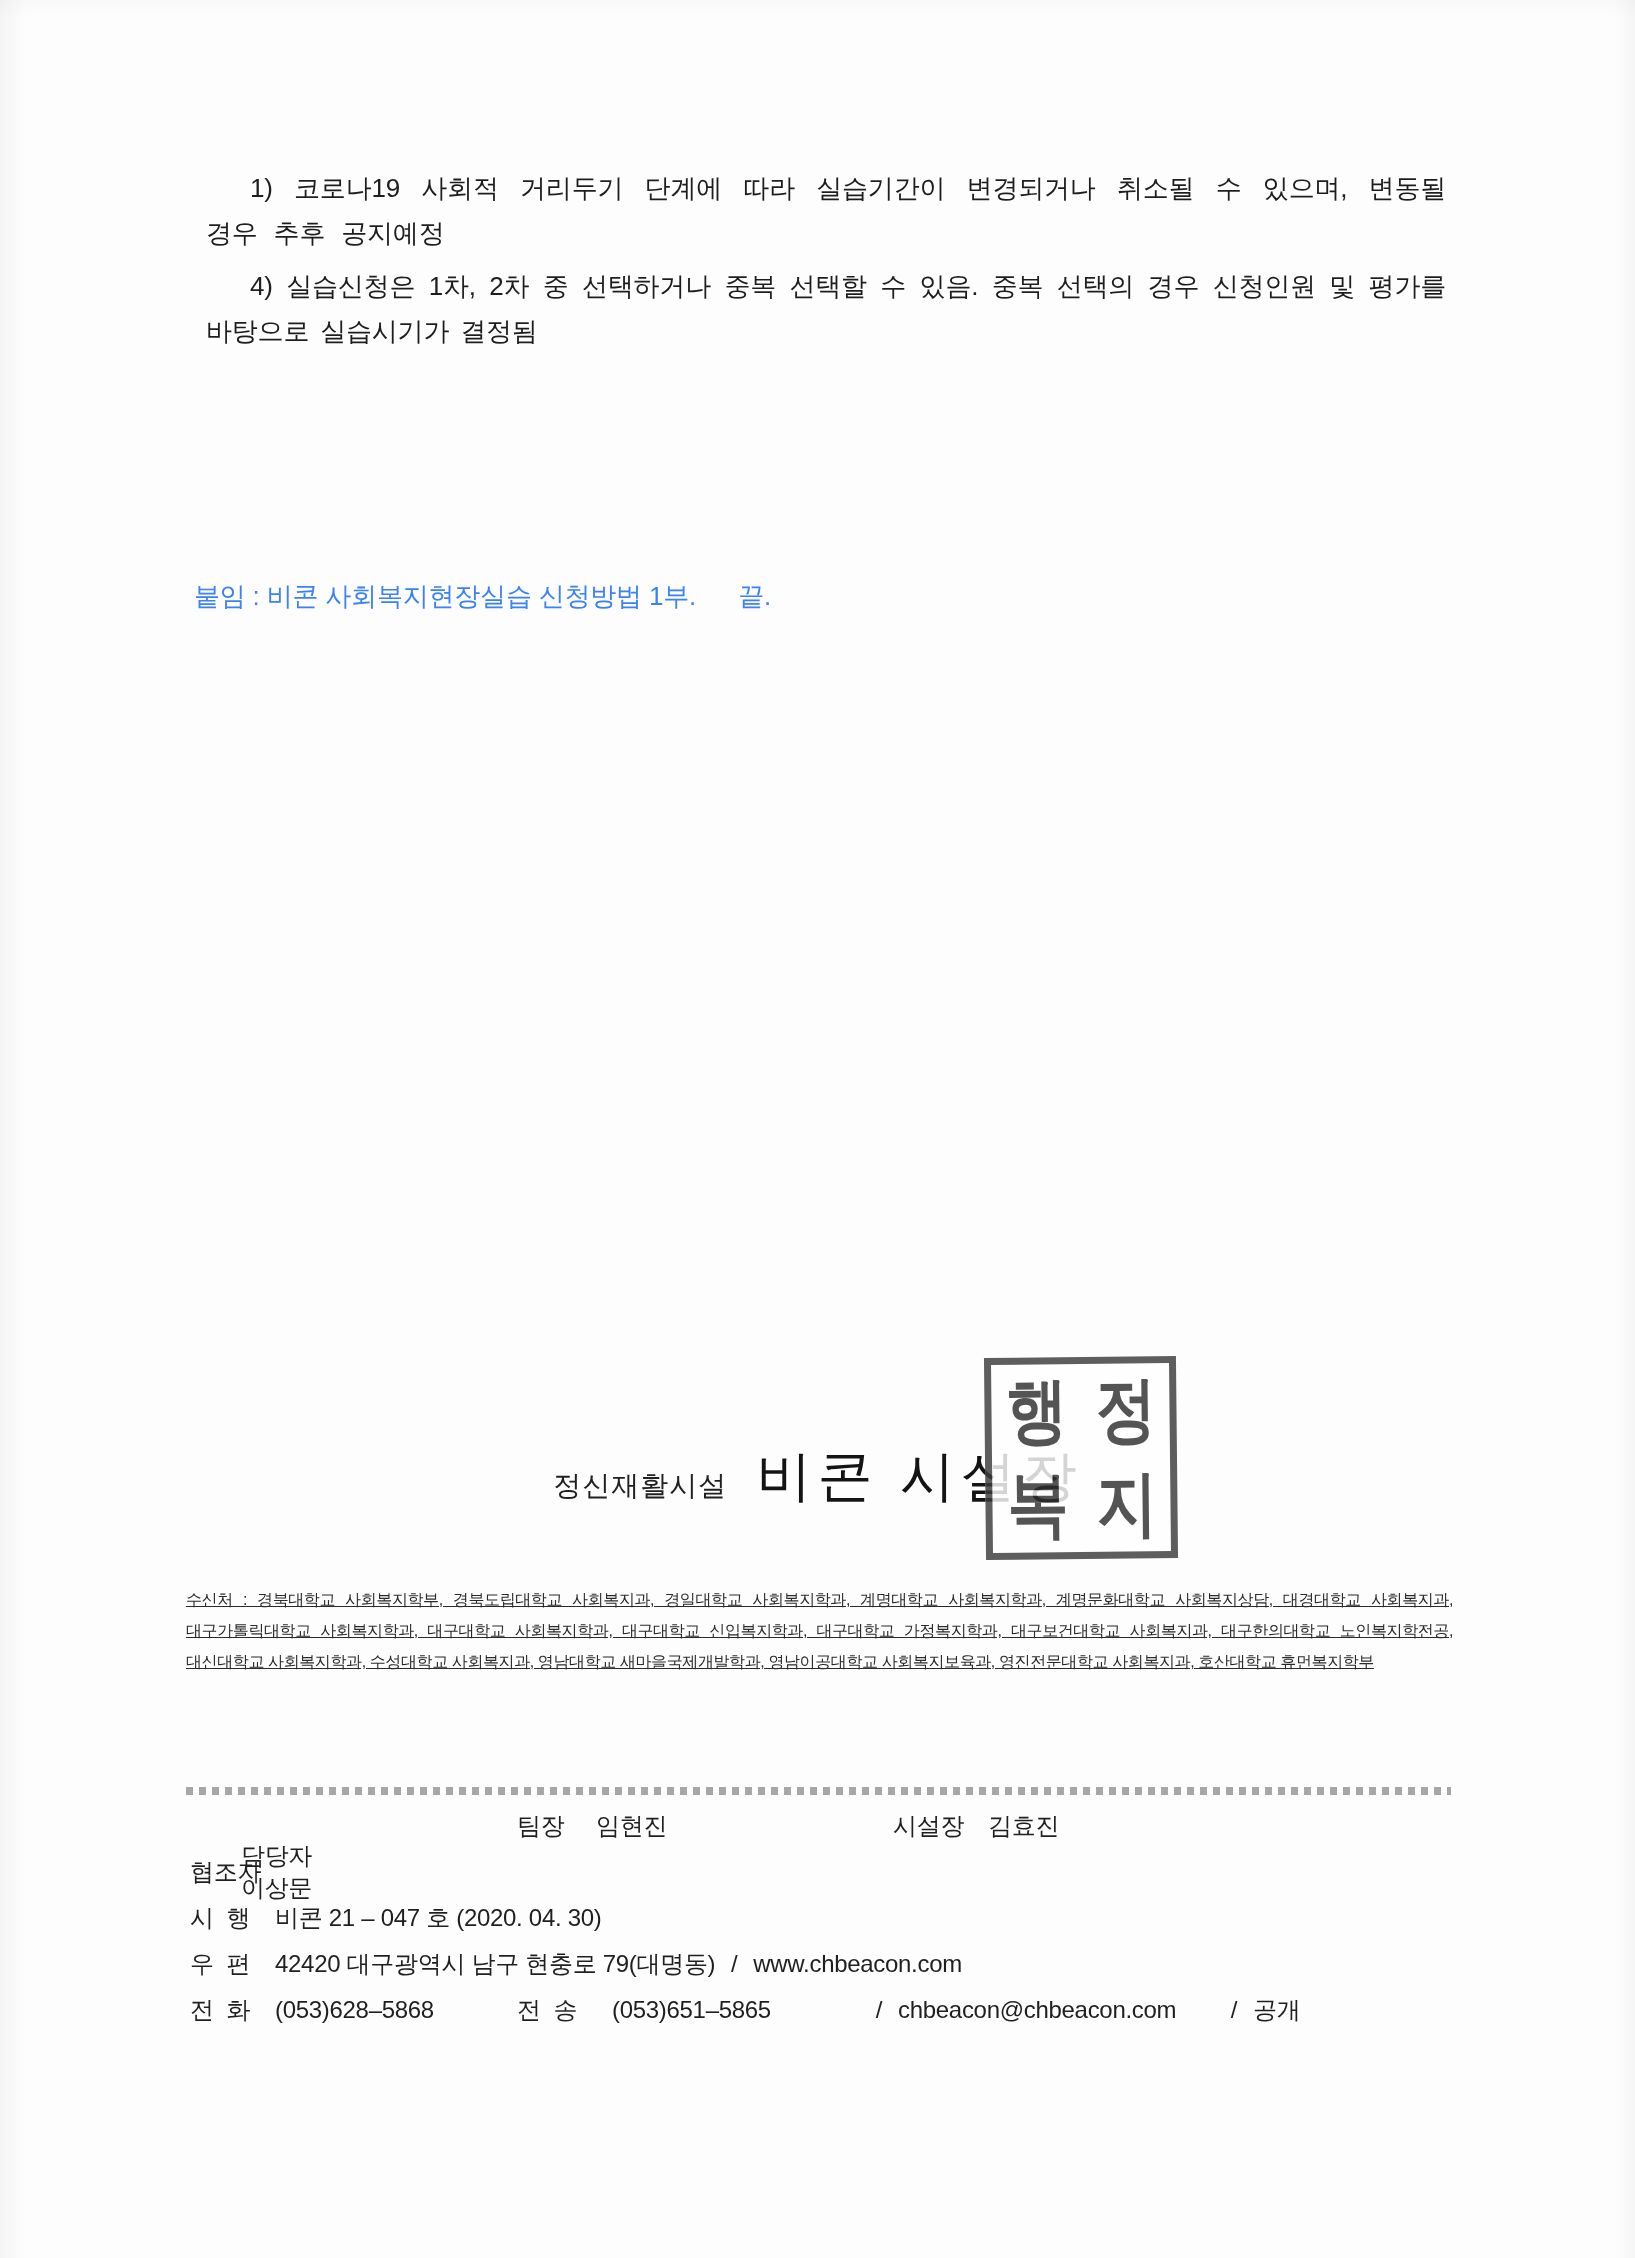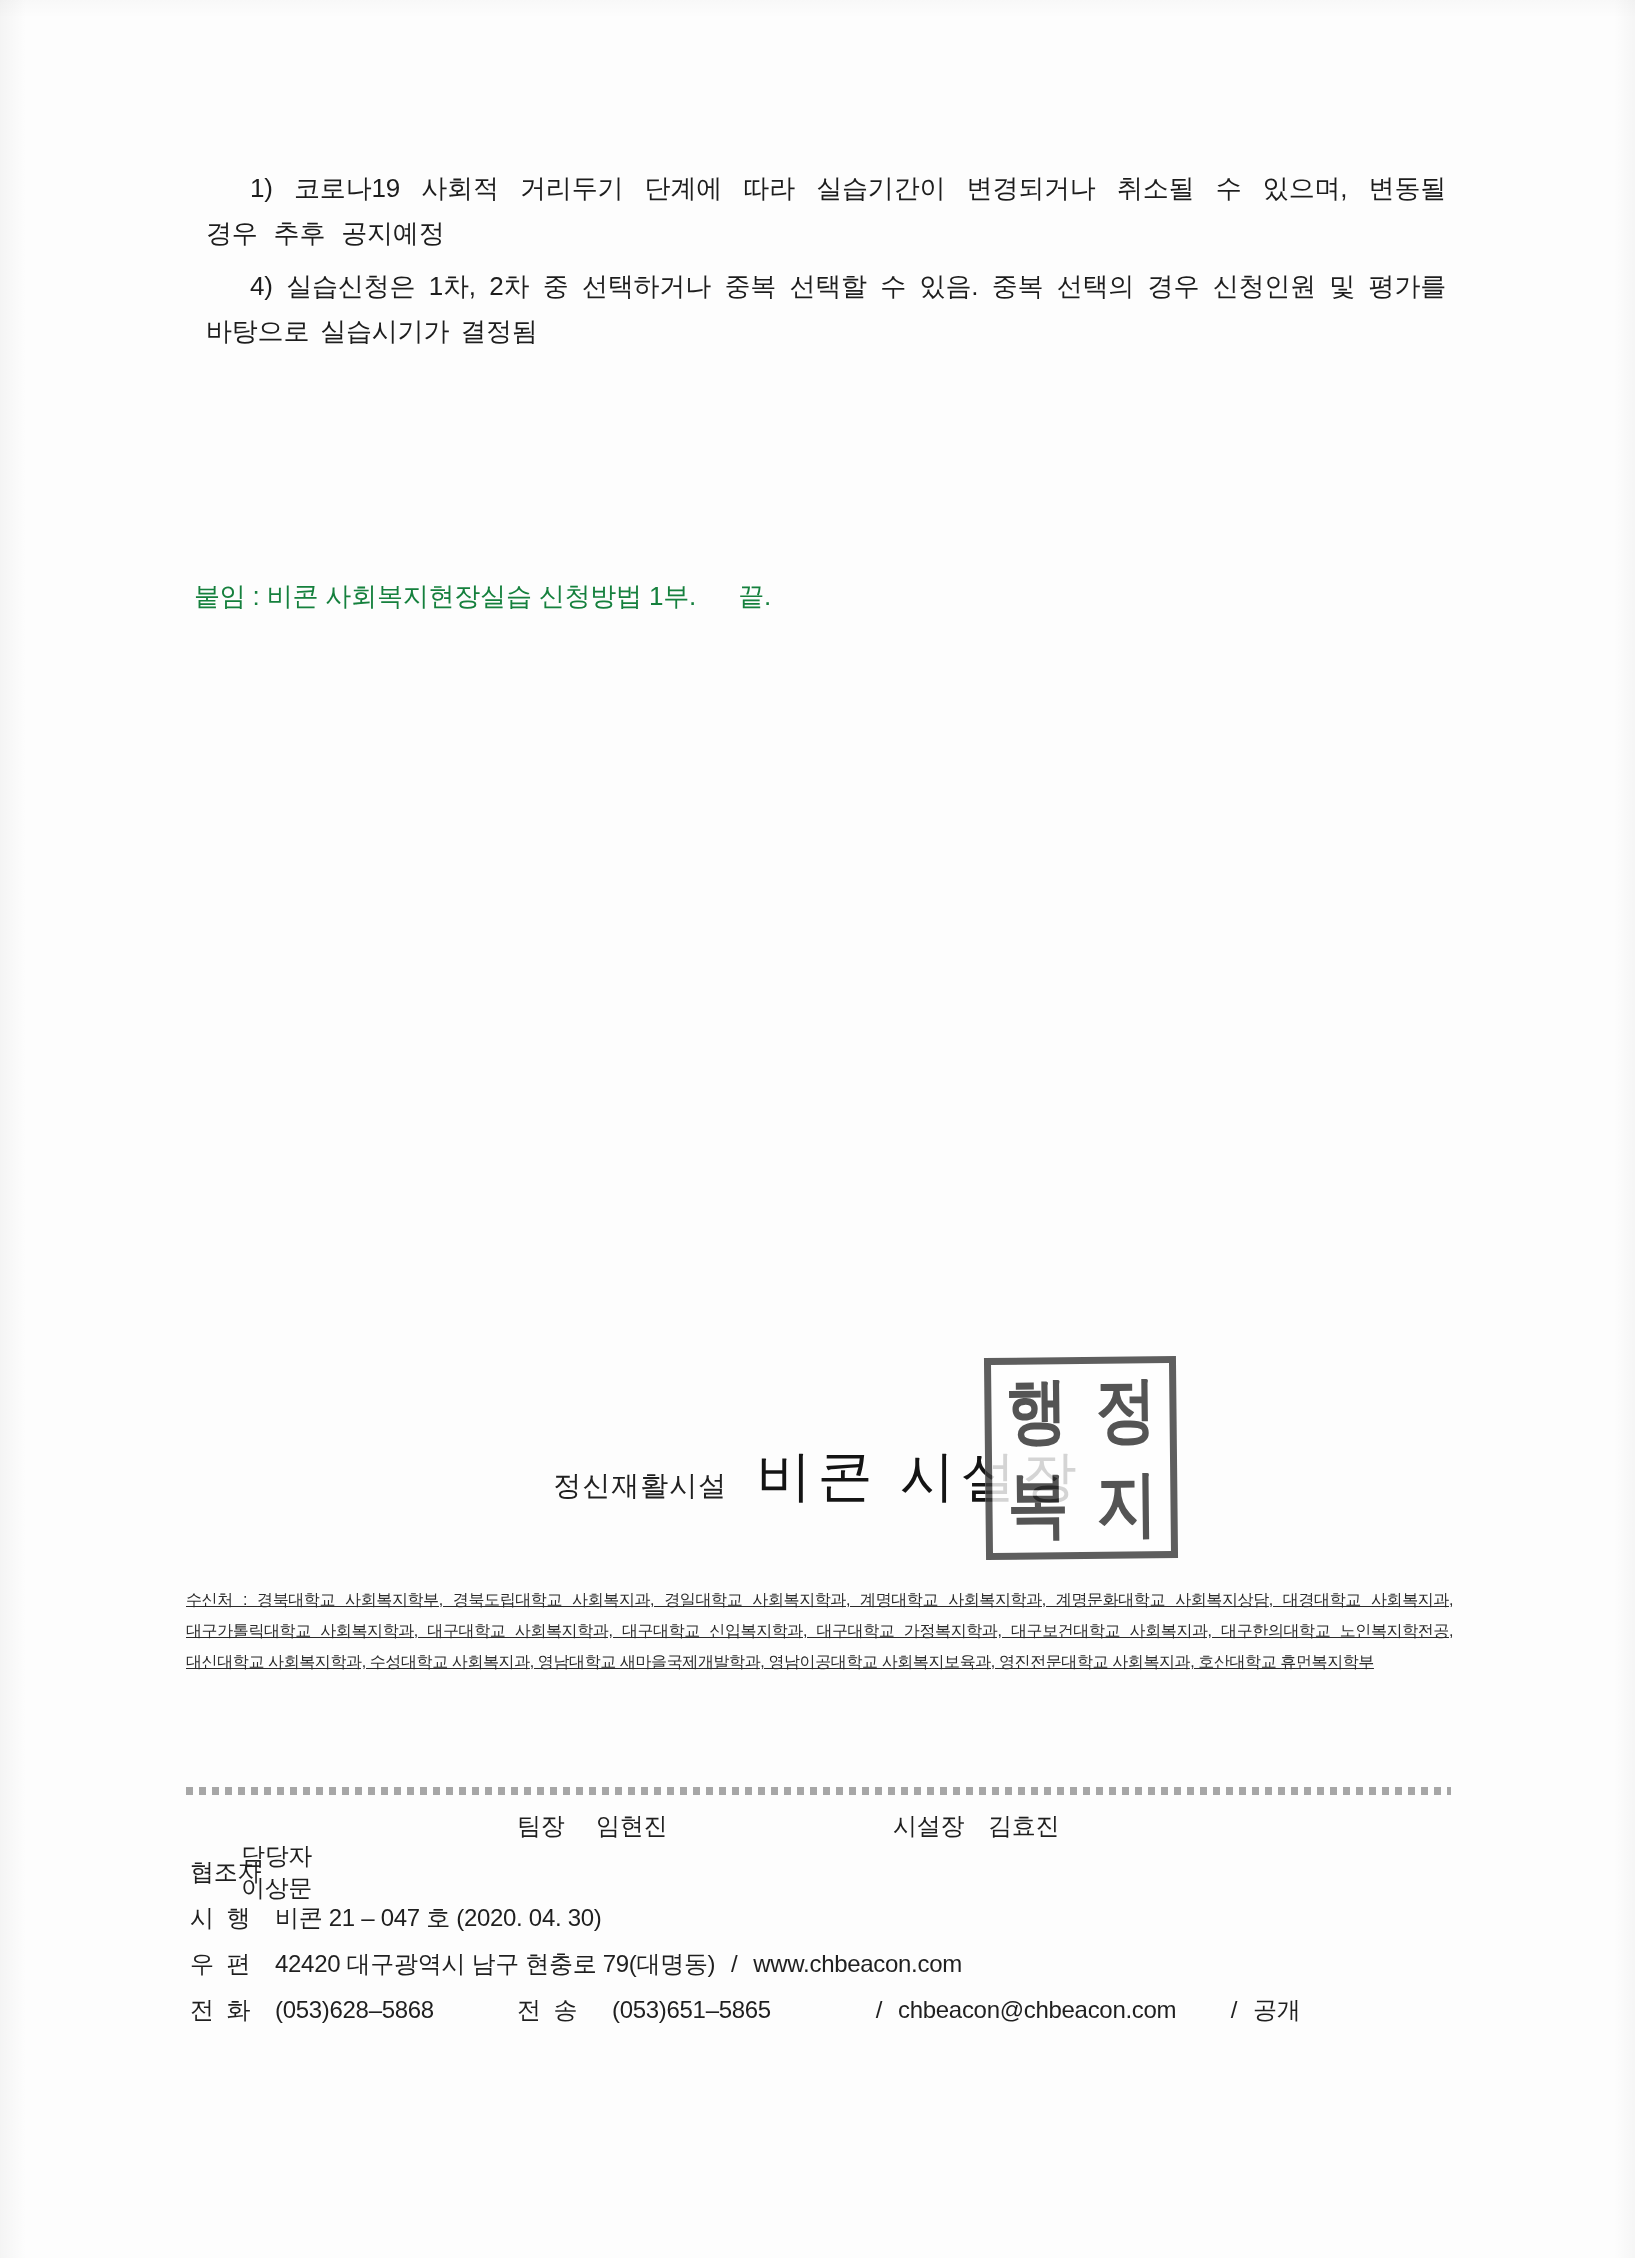--- a/index.html
+++ b/index.html
@@ -53,21 +53,21 @@
   .para.wide {
     word-spacing: 9px;
   }
 
   .attach {
     position: absolute;
     left: 194px;
     top: 579px;
     font-size: 26px;
     letter-spacing: -0.2px;
-    color: #15803d;
+    color: #3b82f6;
     white-space: pre;
   }
 
   
   .sign-row {
     position: absolute;
     left: 0;
     top: 1440px;
     width: 1636px;
     text-align: center;

